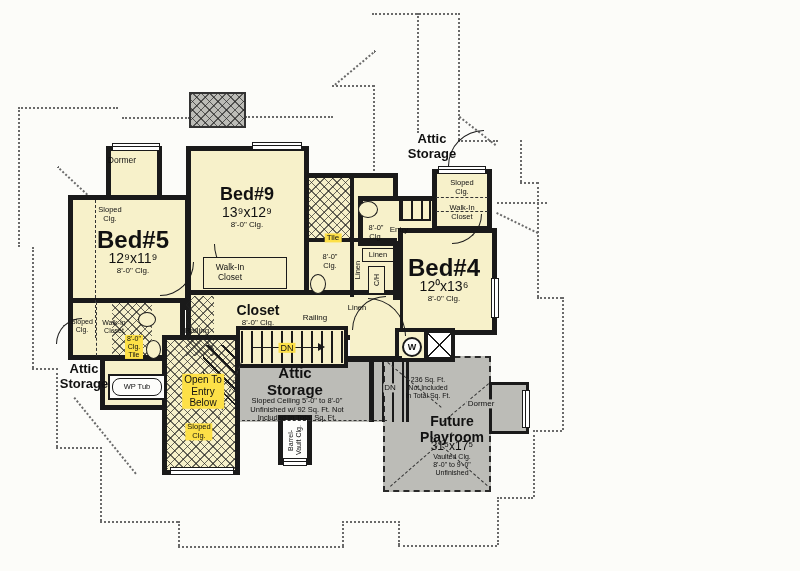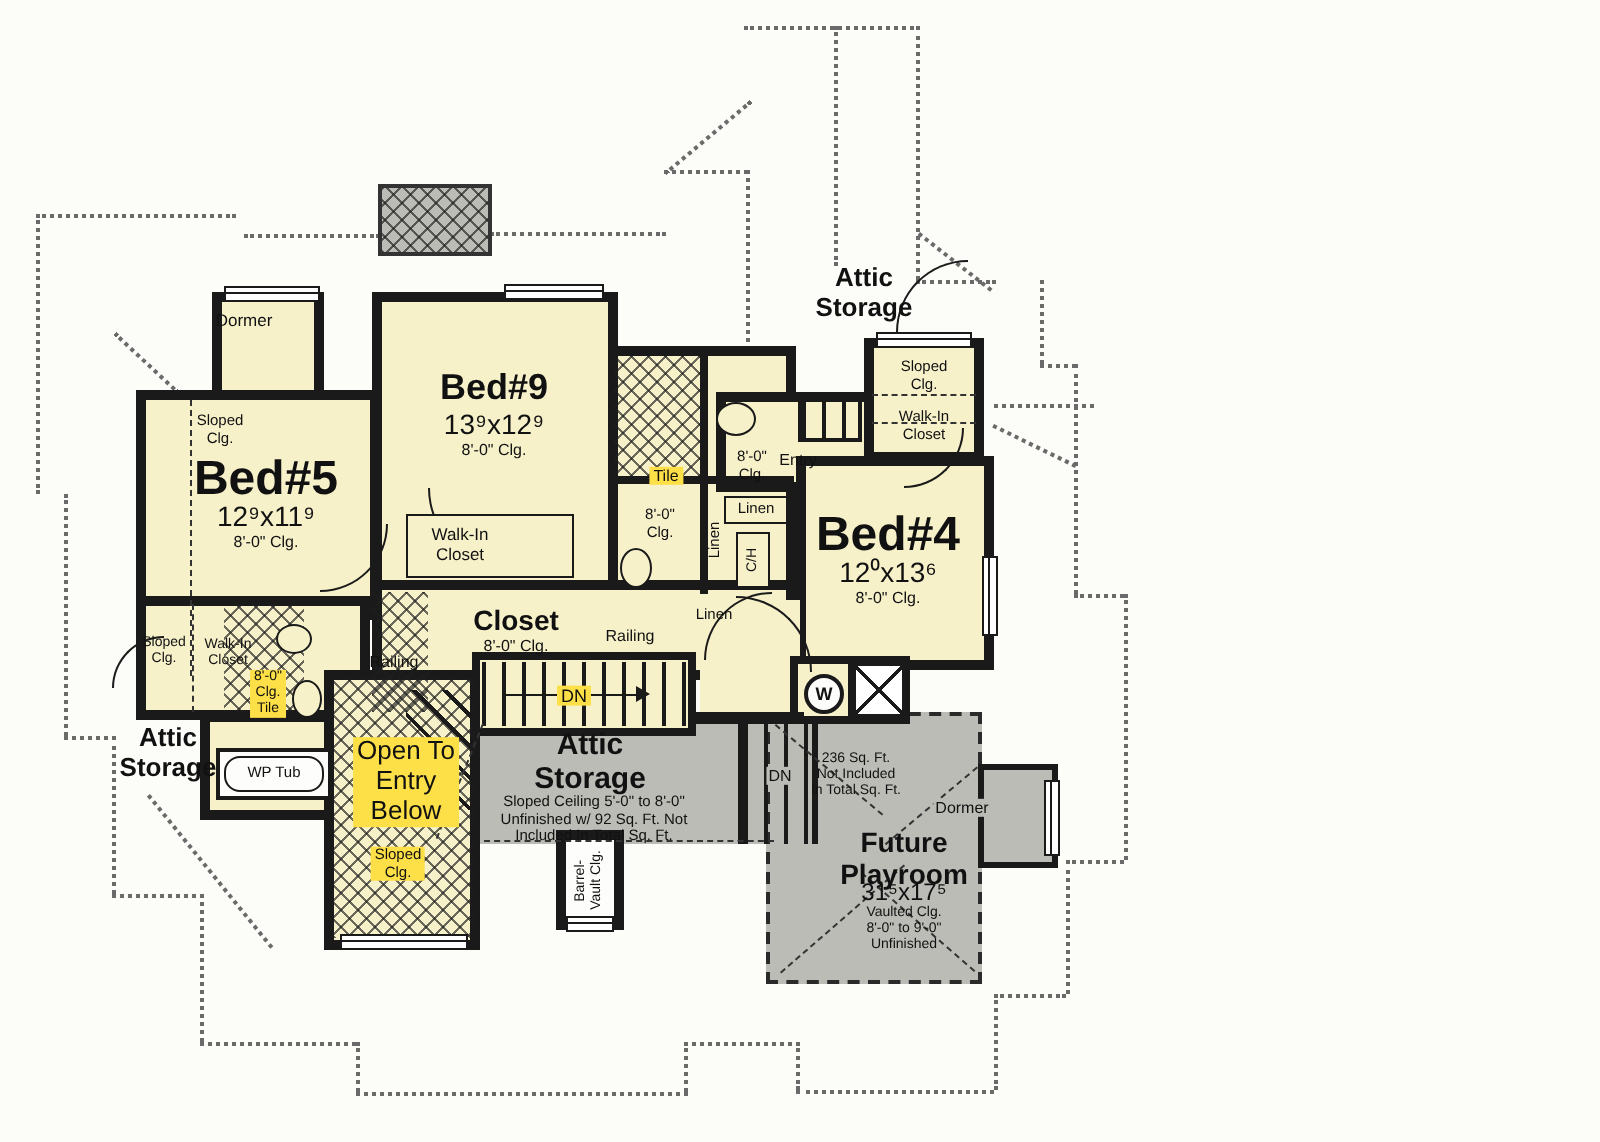--- a/index.html
+++ b/index.html
@@ -238,21 +238,21 @@
   <div class="lbl" style="left:378px;top:255px;font-size:7.5px">Linen</div>
   <div class="lbl vert" style="left:358px;top:270px;font-size:7.5px">Linen</div>
   <div class="lbl" style="left:357px;top:308px;font-size:7.5px">Linen</div>
   <div class="lbl vert" style="left:377px;top:280px;font-size:7px">C/H</div>
 
   <div class="lbl" style="left:197px;top:331px;font-size:8px">Railing</div>
   <div class="lbl" style="left:315px;top:318px;font-size:8px">Railing</div>
   <div class="lbl bgc" style="left:287px;top:348px;font-size:9px">DN</div>
   <div class="lbl bgg" style="left:390px;top:388px;font-size:8px">DN</div>
 
-  <div class="lbl bgc" style="left:203px;top:391px;font-size:13px">Open To
+  <div class="lbl bgc" style="left:203px;top:391px;font-size:10px">Open To
 Entry
 Below</div>
   <div class="lbl bgc" style="left:199px;top:432px;font-size:7.5px">Sloped
 Clg.</div>
 
   <div class="lbl" style="left:137px;top:387px;font-size:7.5px;z-index:31">WP Tub</div>
   <div class="lbl b" style="left:412px;top:347px;font-size:9px;z-index:31">W</div>
   <div class="lbl vert" style="left:295px;top:440px;font-size:7px">Barrel-
 Vault Clg.</div>
 

